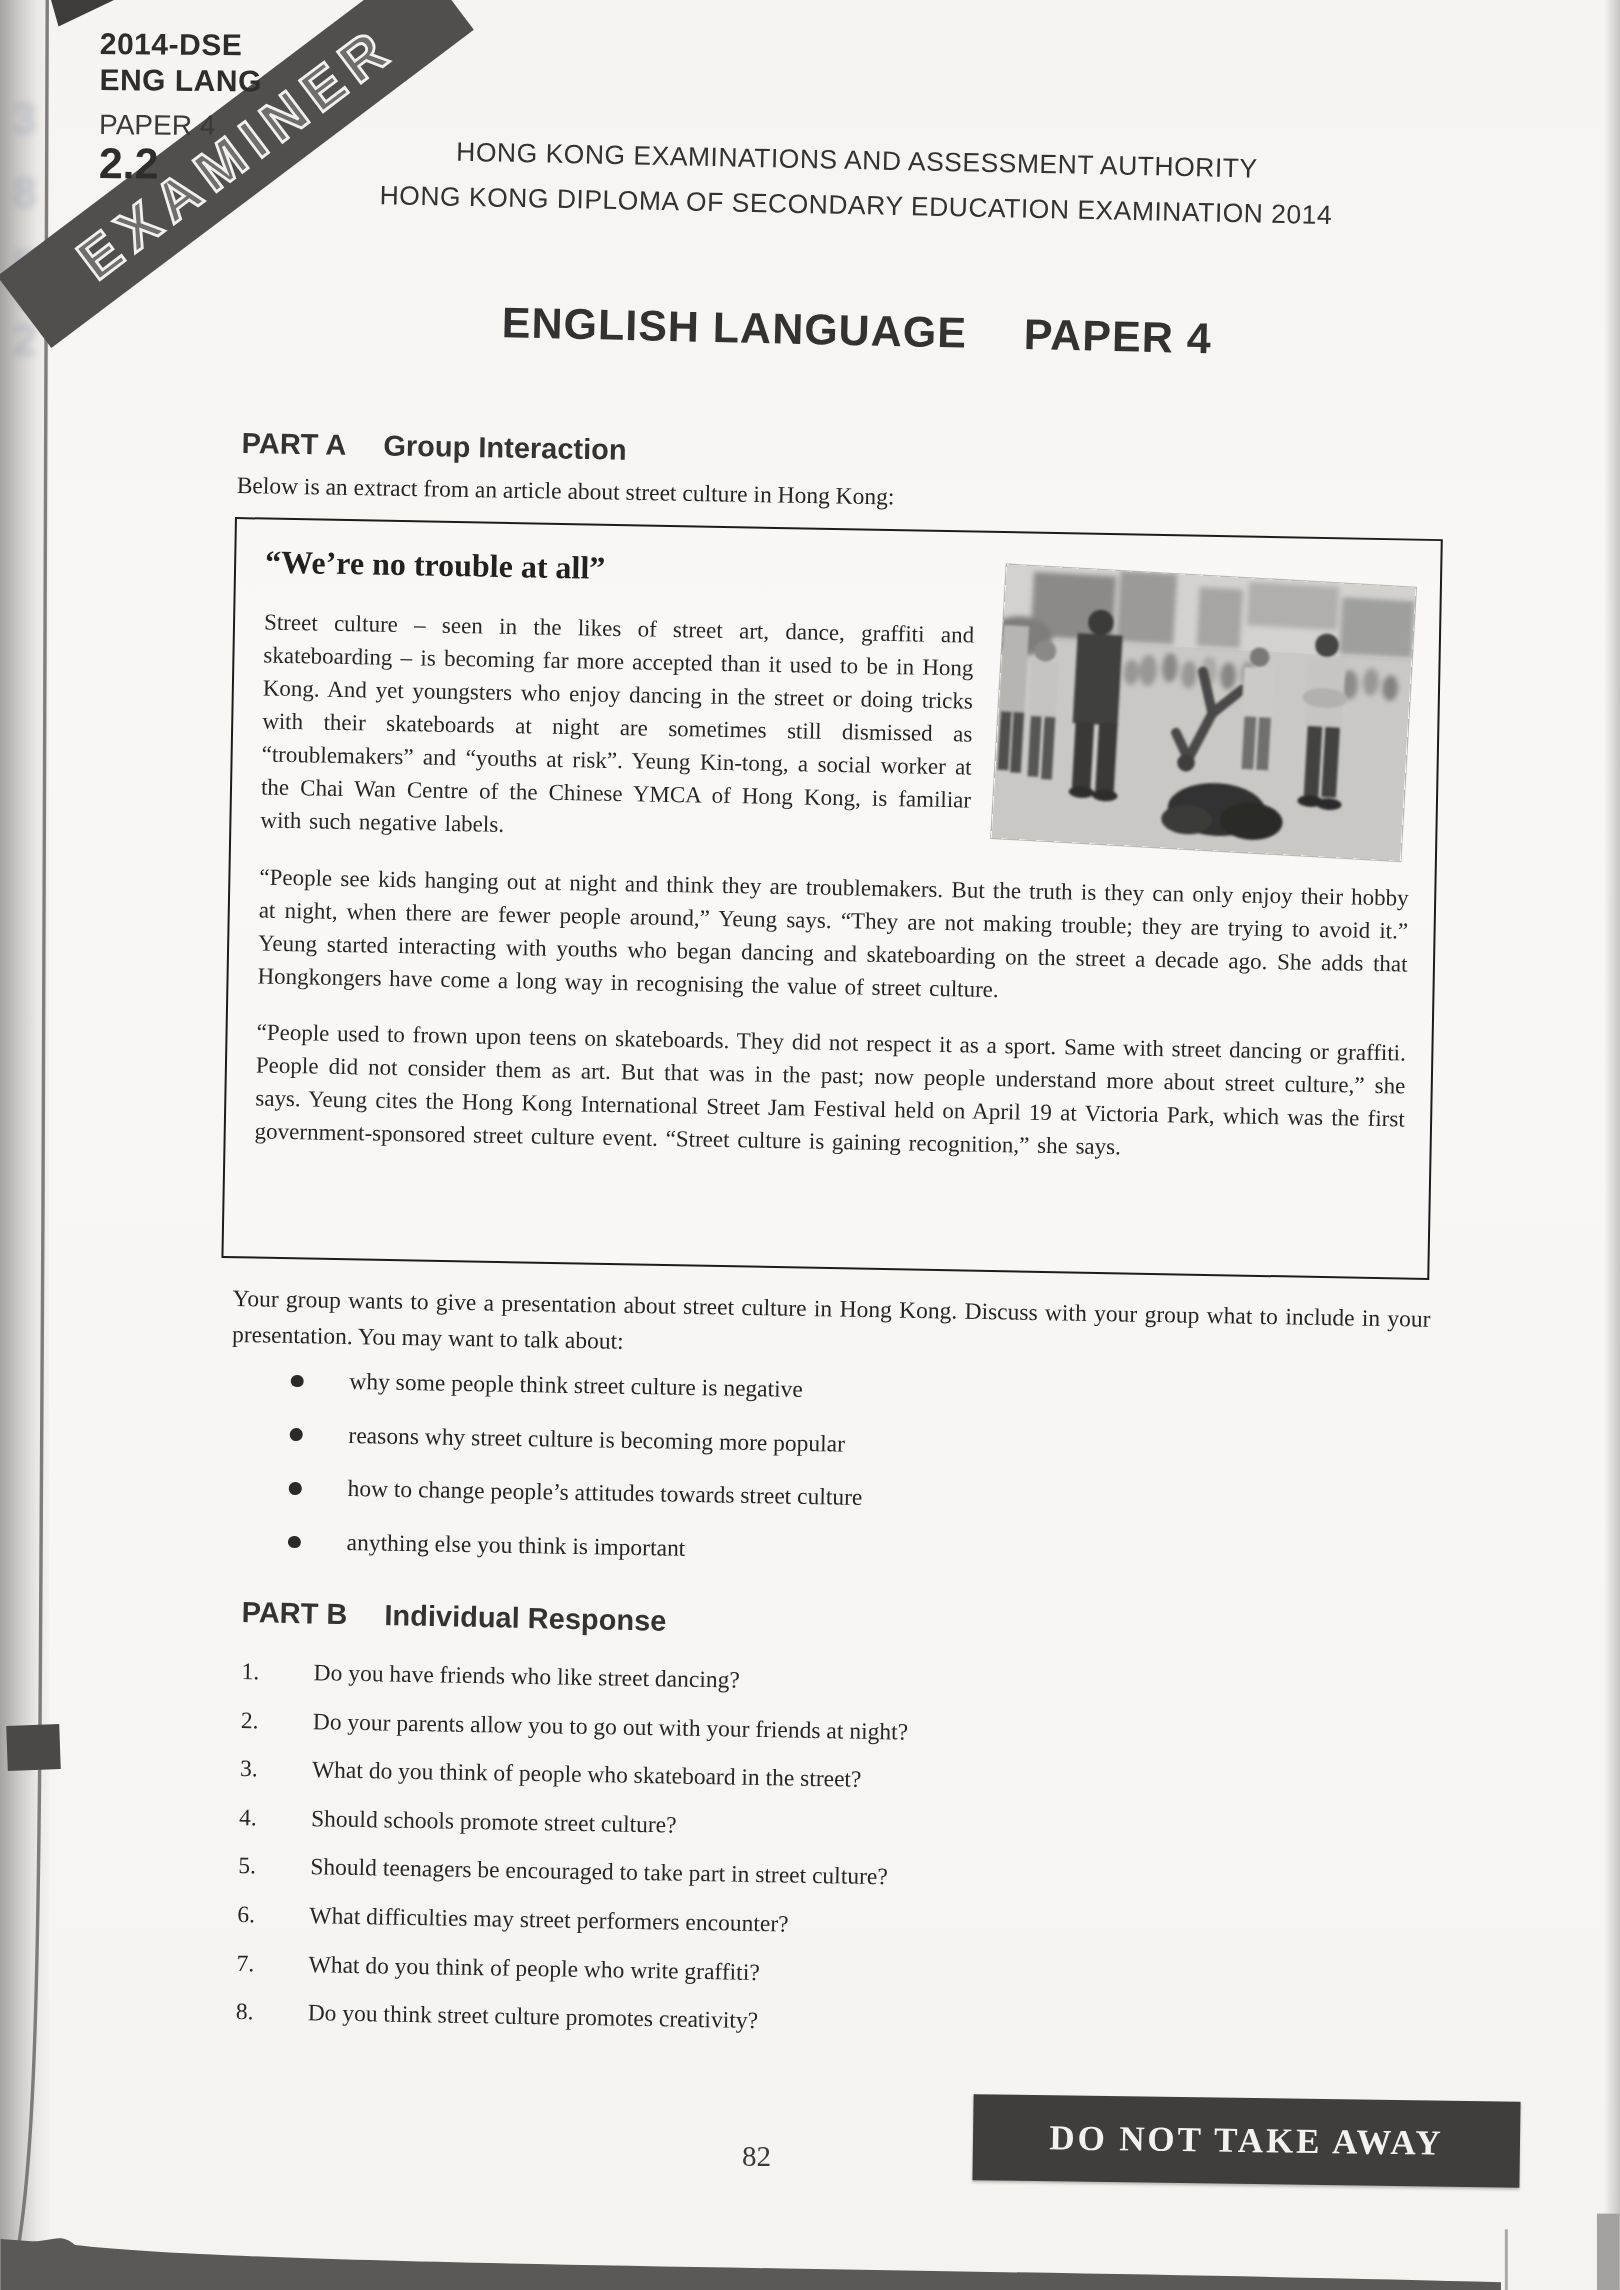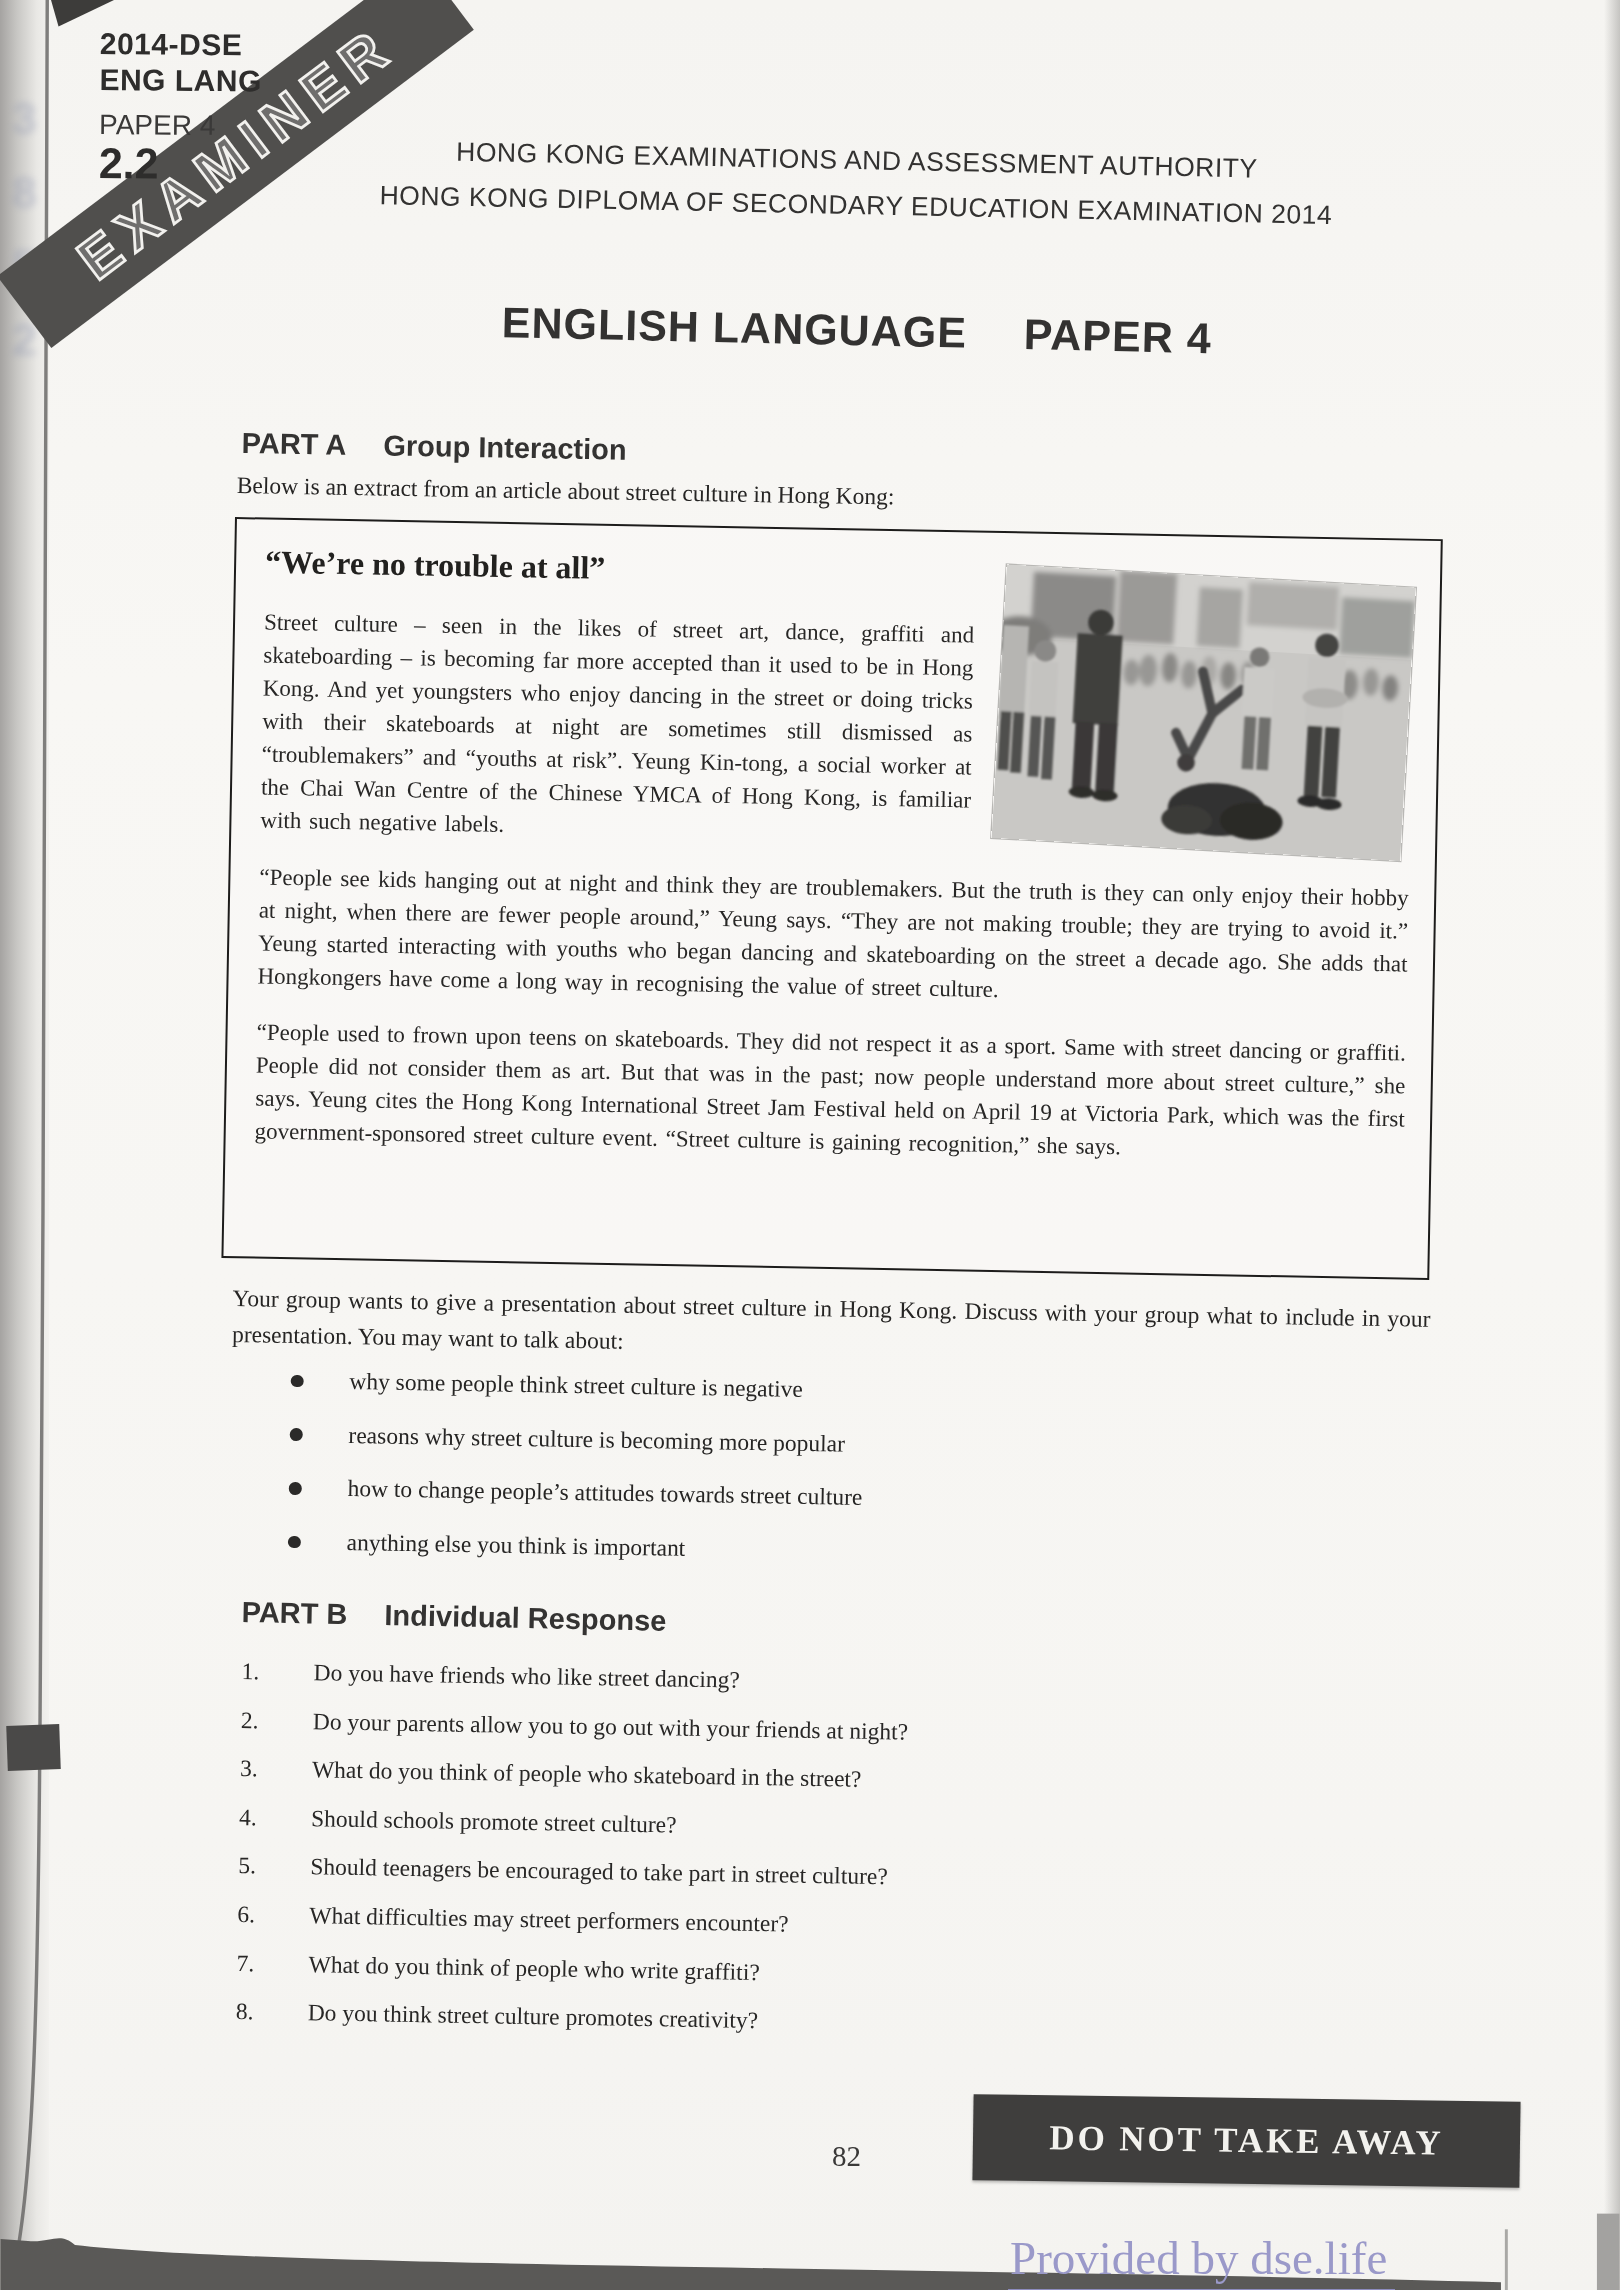--- a/index.html
+++ b/index.html
@@ -61,21 +61,21 @@
   .brow{display:flex;align-items:flex-start;margin-bottom:20.6px;font-size:23.5px;line-height:33px;}
   .bdot{width:12.7px;height:12.7px;border-radius:50%;background:#2b2a29;margin:10.8px 46px 0 0;flex:none;}
 
   
   #part-b{left:242px;top:1596px;transform:rotate(1.2deg);transform-origin:0 0;}
   #questions{left:242px;top:1656px;width:1235px;transform:rotate(1deg);transform-origin:0 0;}
   .qrow{display:flex;margin-bottom:18.6px;font-size:23.5px;line-height:30px;color:#282726;}
   .qnum{width:72px;flex:none;}
 
   
-  #pageno{left:832px;top:2140px;font-size:29px;color:#3a3938;}
+  #pageno{left:742px;top:2140px;font-size:29px;color:#3a3938;}
   #notice{left:973px;top:2098px;width:547px;height:86px;background:#3f3e3d;
      display:flex;align-items:center;justify-content:center;transform:rotate(.8deg);
      font-weight:bold;font-size:35px;letter-spacing:2.9px;color:#f3f2ee;
      font-family:"Liberation Serif",serif;box-shadow:0 2px 2.9px rgba(0,0,0,.25);}
   #watermark{left:1008px;top:2231px;font-size:47px;color:#9a99c9;
      border-bottom:2.9px solid #8c8bbe;padding:0 7.8px 3.9px 2px;background:transparent;z-index:9;}
 </style>
 </head>
 <body>
 
@@ -259,15 +259,14 @@
   <div class="abs" id="pageno">82</div>
   <div class="abs" id="notice">DO NOT TAKE AWAY</div>
 
   <div class="abs" id="bl-rect"></div>
   <svg class="abs" id="bottom-wedge" width="1620" height="95" viewBox="0 0 1653 97">
     <path d="M0,44 L28,46 C52,48 60,36 76,50 C180,62 420,68 800,74 C1100,79 1350,83 1532,88 L1532,97 L0,97 Z" fill="#5a5957"></path>
     <rect x="1536" y="34" width="3" height="63" fill="#a9a8a5"></rect>
     <rect x="1630" y="18" width="23" height="79" fill="#a3a2a0"></rect>
   </svg>
 
-  <div class="abs" id="watermark">Provided by dse.life</div>
 </div>
 
 
 </body></html>

